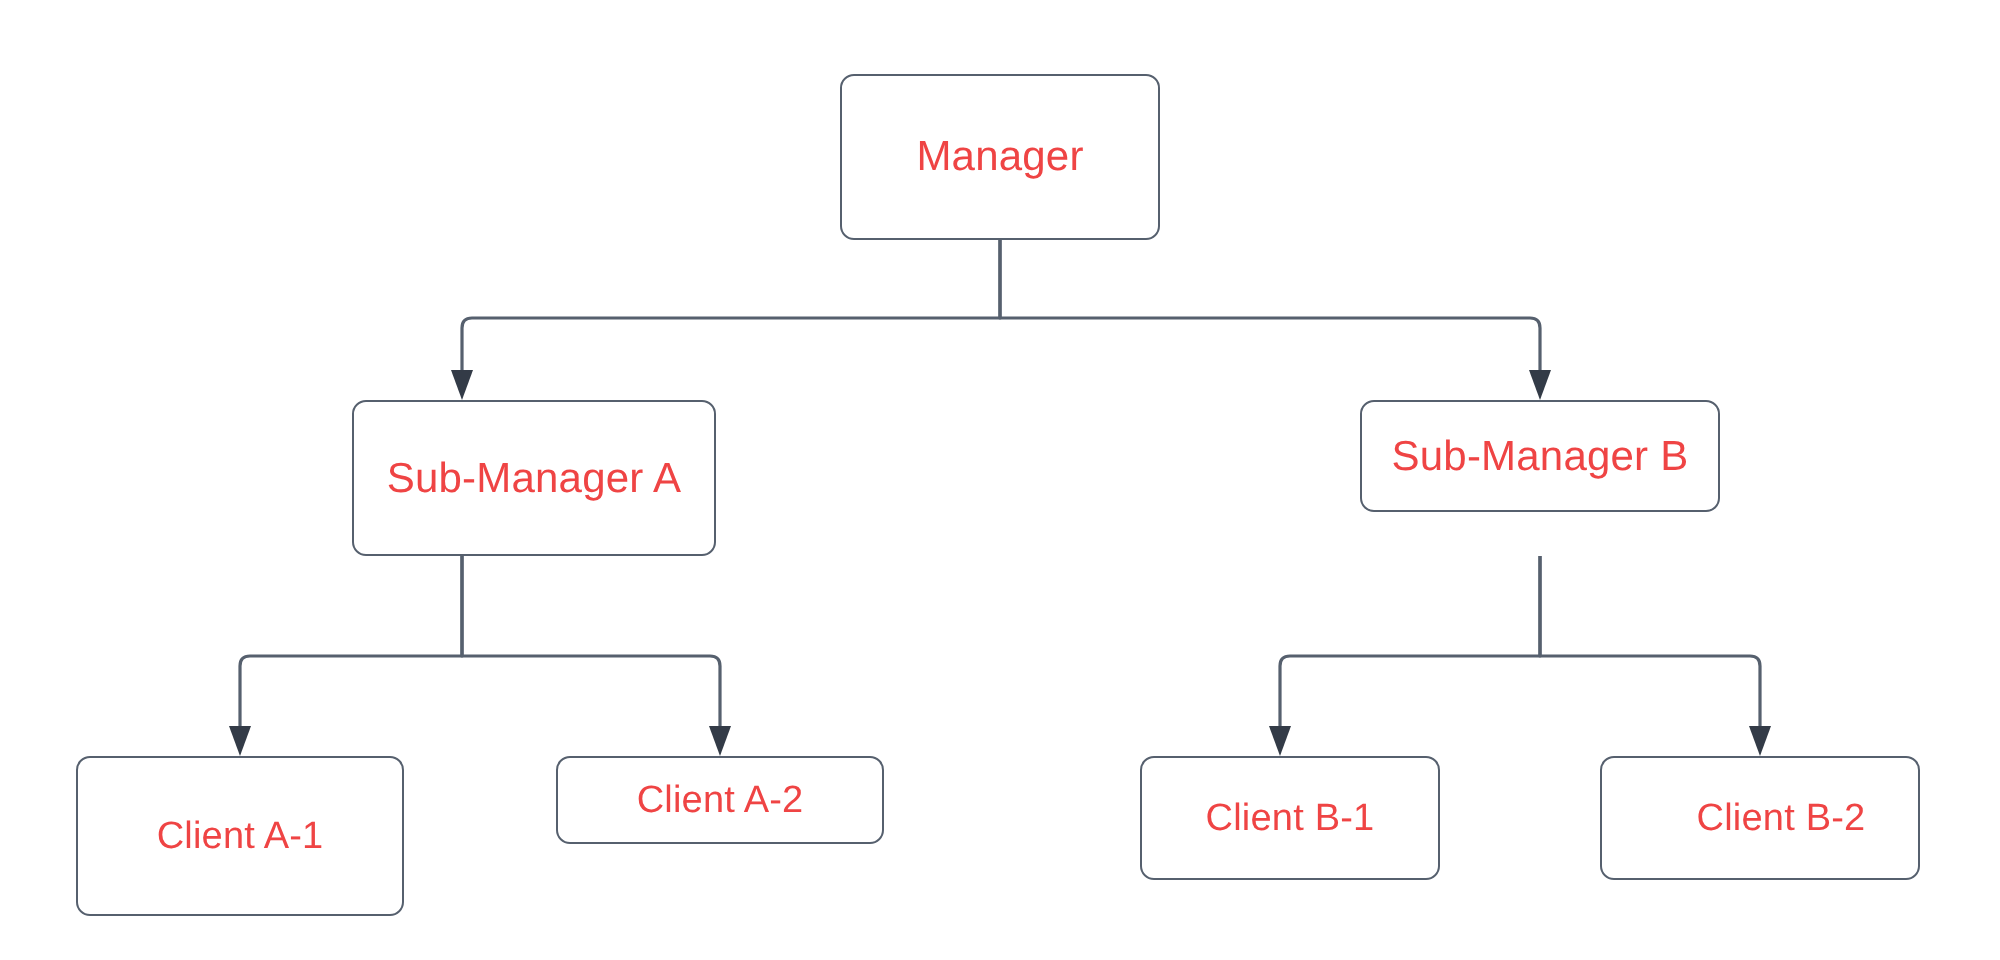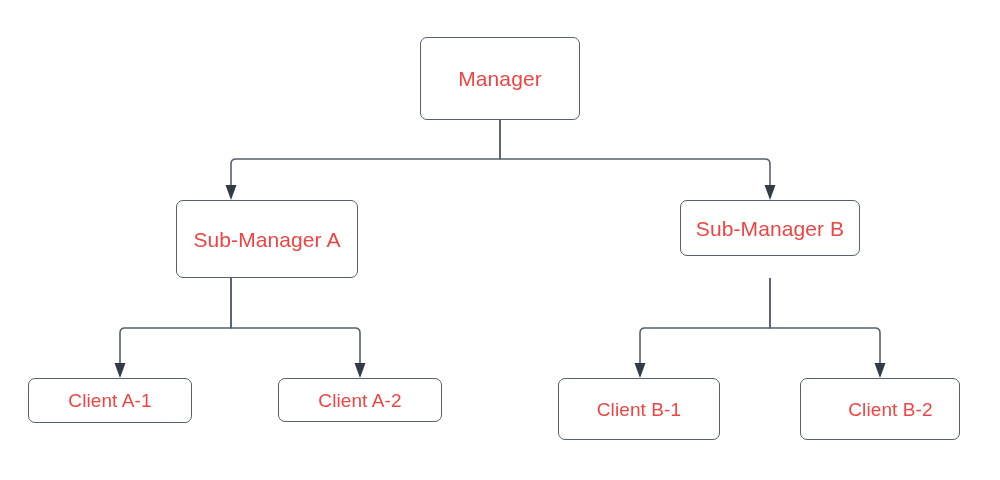--- a/index.html
+++ b/index.html
@@ -41,23 +41,23 @@
     font-family: "Liberation Sans", sans-serif;
     font-size: 21px;
     line-height: 1;
     letter-spacing: 0.1px;
     white-space: nowrap;
     text-align: center;
   }
   .node-root    { left: 420px; top: 37px;  width: 160px; height: 83px; }
   .node-sub-a   { left: 140px; top: 200px; width: 182px; height: 78px; margin-left: 36px; }
   .node-sub-b   { left: 680px; top: 200px; width: 180px; height: 56px; }
-  .node-leaf-a1 { left: 28px;  top: 378px; width: 164px; height: 45px; }
+  .node-leaf-a1 { left: 38px;  top: 378px; width: 164px; height: 80px; }
   .node-leaf-a2 { left: 278px; top: 378px; width: 164px; height: 44px; }
-  .node-leaf-b1 { left: 558px; top: 378px; width: 162px; height: 62px; }
+  .node-leaf-b1 { left: 570px; top: 378px; width: 150px; height: 62px; }
   .node-leaf-b2 { left: 800px; top: 378px; width: 160px; height: 62px; padding-left: 21px; }
   .node-leaf-a1 .node-label,
   .node-leaf-a2 .node-label,
   .node-leaf-b1 .node-label,
   .node-leaf-b2 .node-label {
     font-size: 19px;
   }
   .edge-path {
     fill: none;
     stroke: #56606e;

